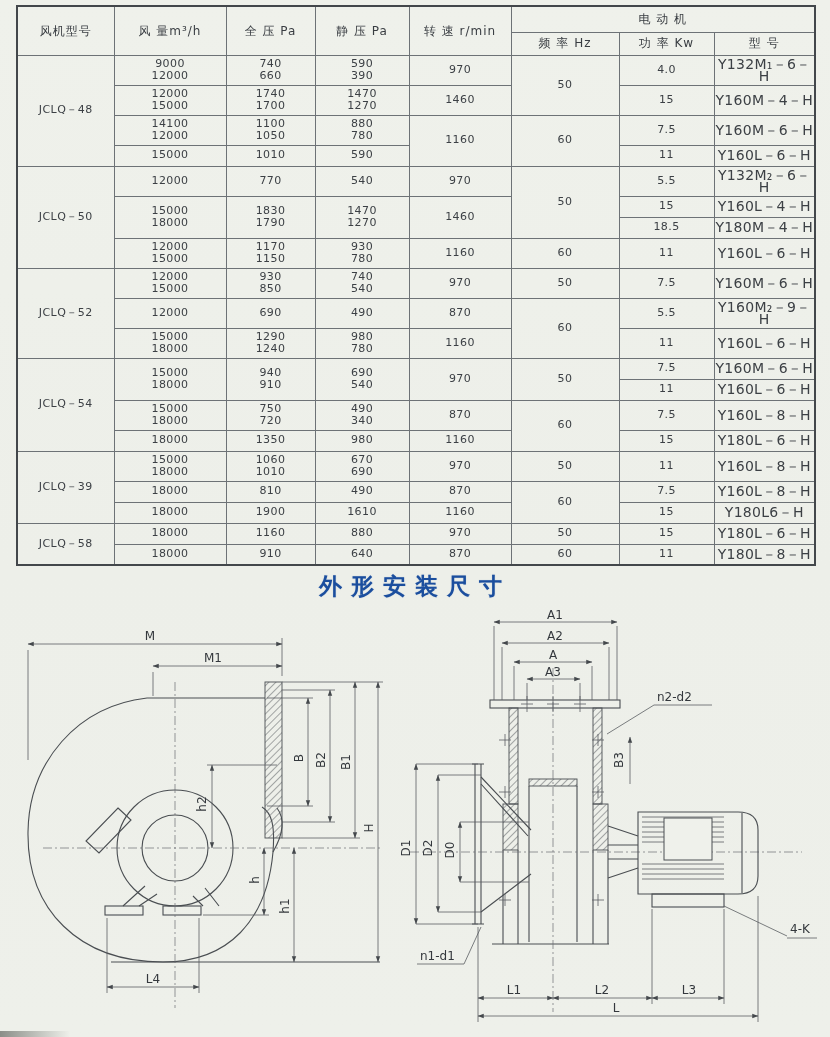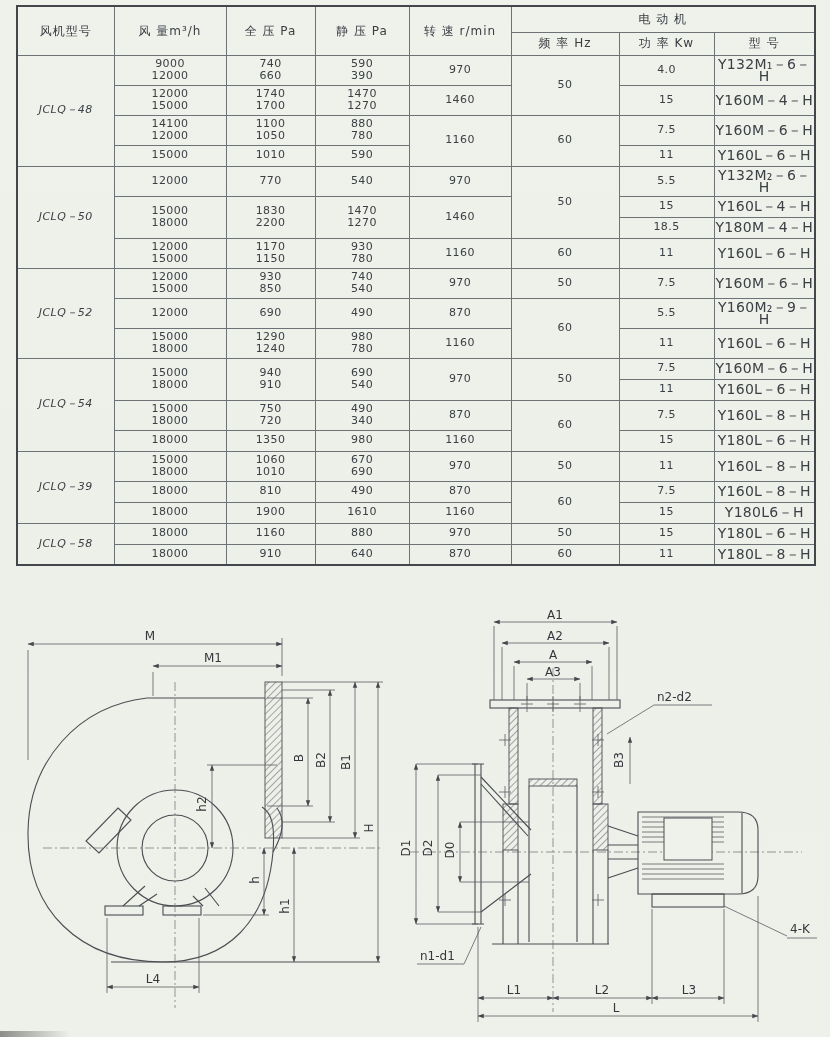--- a/index.html
+++ b/index.html
@@ -9,21 +9,21 @@
   
   .tblwrap{position:absolute;left:16px;top:5px;width:798px;}
   table.spec{border-collapse:collapse;width:100%;table-layout:fixed;border:2px solid #43474b;}
   .spec th,.spec td{border:1px solid #6d7276;text-align:center;vertical-align:middle;
     font-size:11px;line-height:12.5px;color:#3c4045;font-weight:normal;padding:2px 1px;}
   .spec thead th{font-size:12px;letter-spacing:1px;color:#393d42;}
   .spec thead tr.h1{height:26px;margin-left:44px;}
   .spec thead tr.h2{height:23px;}
   tr.d{height:29px;} tr.s{height:21px;}
   td.num{white-space:pre-line;letter-spacing:.4px;}
-  td.model{font-size:11px;letter-spacing:.5px;font-style:italic;}
+  td.model{font-size:11px;letter-spacing:.5px;}
   td.motor{font-size:14px;letter-spacing:.3px;}
   tbody tr:first-child td{border-top:1.5px solid #54585c;}
   
   .section-title{position:absolute;left:0;top:571px;width:100%;text-align:center;
     color:#1b4e9e;font-size:23px;font-weight:bold;letter-spacing:9px;text-shadow:0 0 1px rgba(27,78,158,.35);}
   
   svg.draw{position:absolute;overflow:visible;}
   .ln{stroke:#4a4e52;stroke-width:1.1;fill:none;}
   .lt{stroke:#5a5e62;stroke-width:.8;fill:none;}
   .cl{stroke:#6a6e72;stroke-width:.7;fill:none;stroke-dasharray:9 3 2 3;}
@@ -117,21 +117,21 @@
         <td class="num">540</td>
         <td class="num">970</td>
         <td class="num" rowspan="3">50</td>
         <td class="num">5.5</td>
         <td class="motor">Y132M₂－6－H</td>
       </tr>
       <tr class="s">
         <td class="num" rowspan="2">15000
 18000</td>
         <td class="num" rowspan="2">1830
-2200</td>
+1790</td>
         <td class="num" rowspan="2">1470
 1270</td>
         <td class="num" rowspan="2">1460</td>
         <td class="num">15</td>
         <td class="motor">Y160L－4－H</td>
       </tr>
       <tr class="s">
         <td class="num">18.5</td>
         <td class="motor">Y180M－4－H</td>
       </tr>
@@ -275,20 +275,21 @@
         <td class="num">640</td>
         <td class="num">870</td>
         <td class="num">60</td>
         <td class="num">11</td>
         <td class="motor">Y180L－8－H</td>
       </tr>
     </tbody>
   </table>
   </div>
 
+  <div class="section-title">外形安装尺寸</div>
 
   <svg class="draw" style="left:15px;top:610px;" width="405" height="425" viewBox="0 0 405 425">
     <defs>
       <marker id="ar" viewBox="0 0 10 10" refX="9" refY="5" markerWidth="8" markerHeight="8" orient="auto-start-reverse">
           <path d="M0,1.6 L9.5,5 L0,8.4 z" fill="#44484c"></path>
         </marker>
       <pattern id="hat" width="5" height="5" patternUnits="userSpaceOnUse" patternTransform="rotate(45)">
         <line x1="0" y1="0" x2="0" y2="5" stroke="#55595d" stroke-width="1"></line>
       </pattern>
     </defs>

